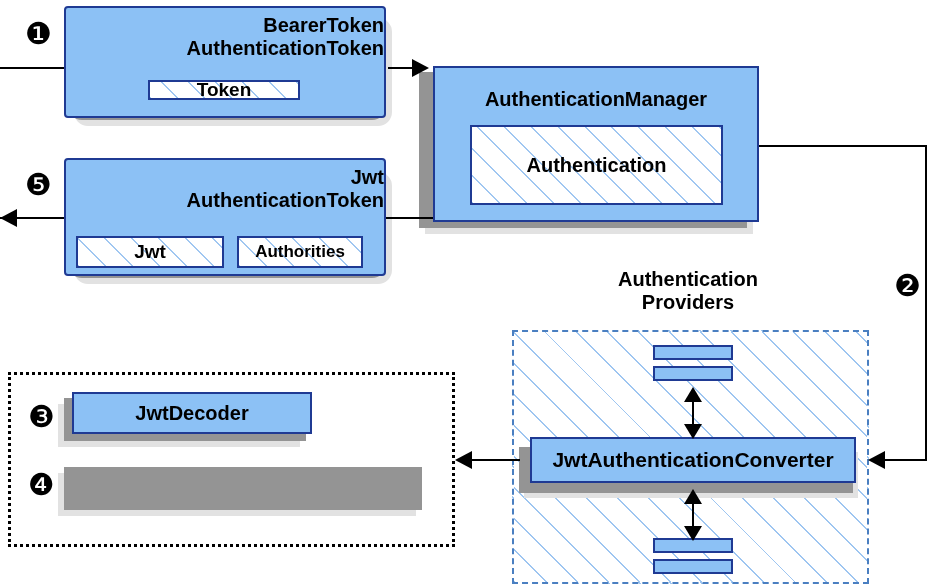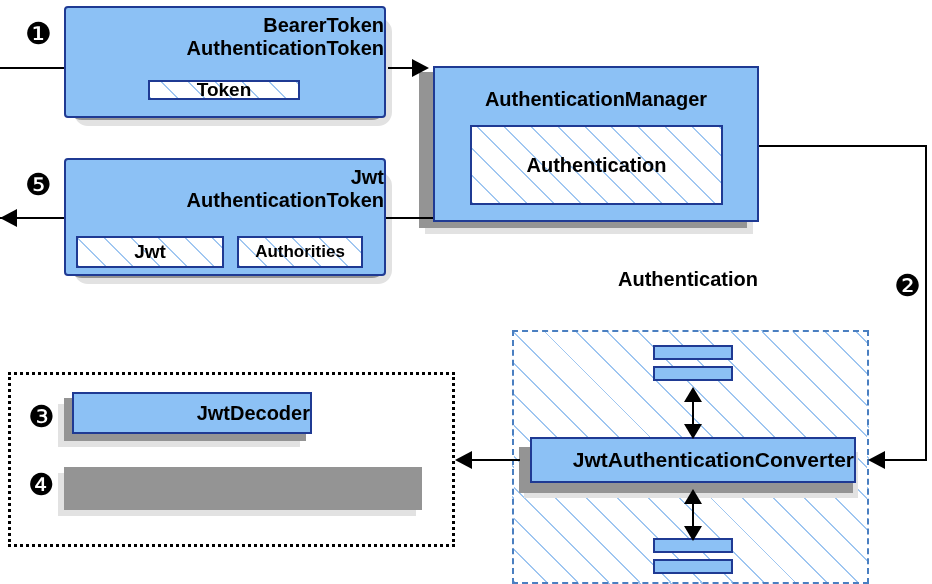--- a/index.html
+++ b/index.html
@@ -19,21 +19,21 @@
   }
 
   
   .node {
     position: absolute;
     background: #8cc1f5;
     border: 2px solid #1f3a93;
     box-sizing: border-box;
     display: flex;
     align-items: center;
-    justify-content: flex-end;
+    justify-content: center;
     text-align: center;
     color: #000000;
     font-weight: bold;
     z-index: 6;
   }
   .node.rounded { border-radius: 4px; align-items: flex-end; }
 
   
   .shadow-dark {
     position: absolute;
@@ -198,20 +198,21 @@
   </div>
   <div class="slot" style="left:76px; top:236px; width:148px; height:32px; font-size:19px;">Jwt</div>
   <div class="slot" style="left:237px; top:236px; width:126px; height:32px; font-size:17px;">Authorities</div>
 
   <div class="hline" style="left:0px; top:217px; width:66px;"></div>
   <div class="arrow-l" style="left:0px; top:209px;"></div>
   <div class="badge" style="left:25px; top:172px;">❺</div>
 
   <div class="caption" style="left:560px; top:268px; width:256px; font-size:20px;">
     <div>Authentication</div>
+    <div>Providers</div>
   </div>
 
   <div class="hatch-region" style="left:512px; top:330px; width:357px; height:254px;"></div>
 
   <div class="minibar" style="left:653px; top:345px; width:80px; height:15px;"></div>
   <div class="minibar" style="left:653px; top:366px; width:80px; height:15px;"></div>
 
   <div class="arrow-u" style="left:684px; top:387px;"></div>
   <div class="vline" style="left:692px; top:392px; height:38px;"></div>
   <div class="arrow-d" style="left:684px; top:424px;"></div>

